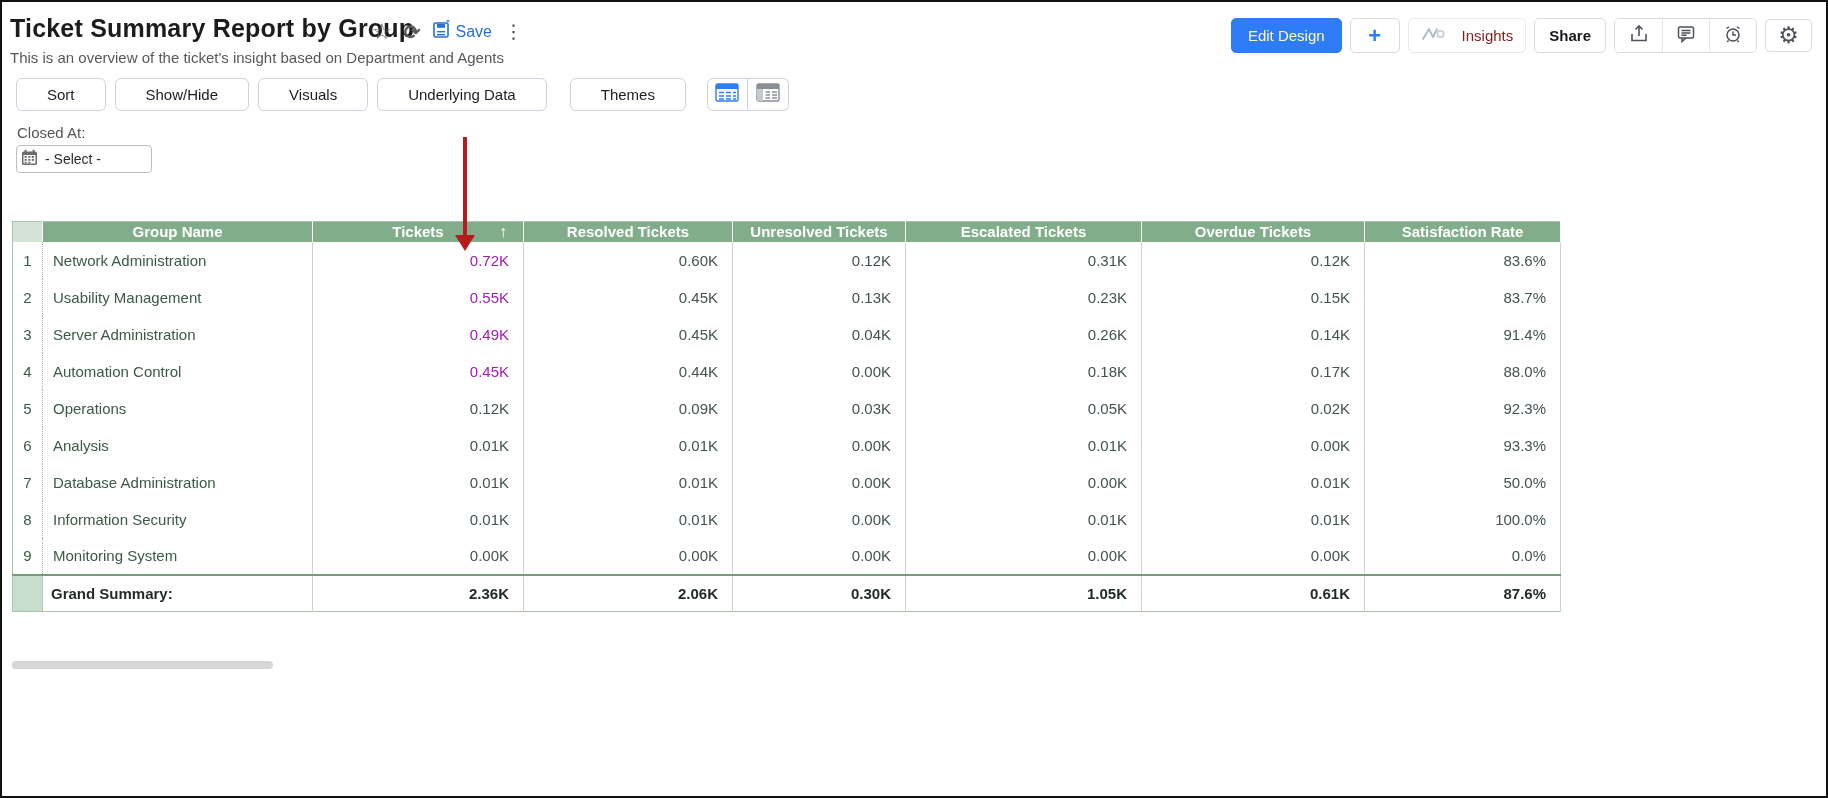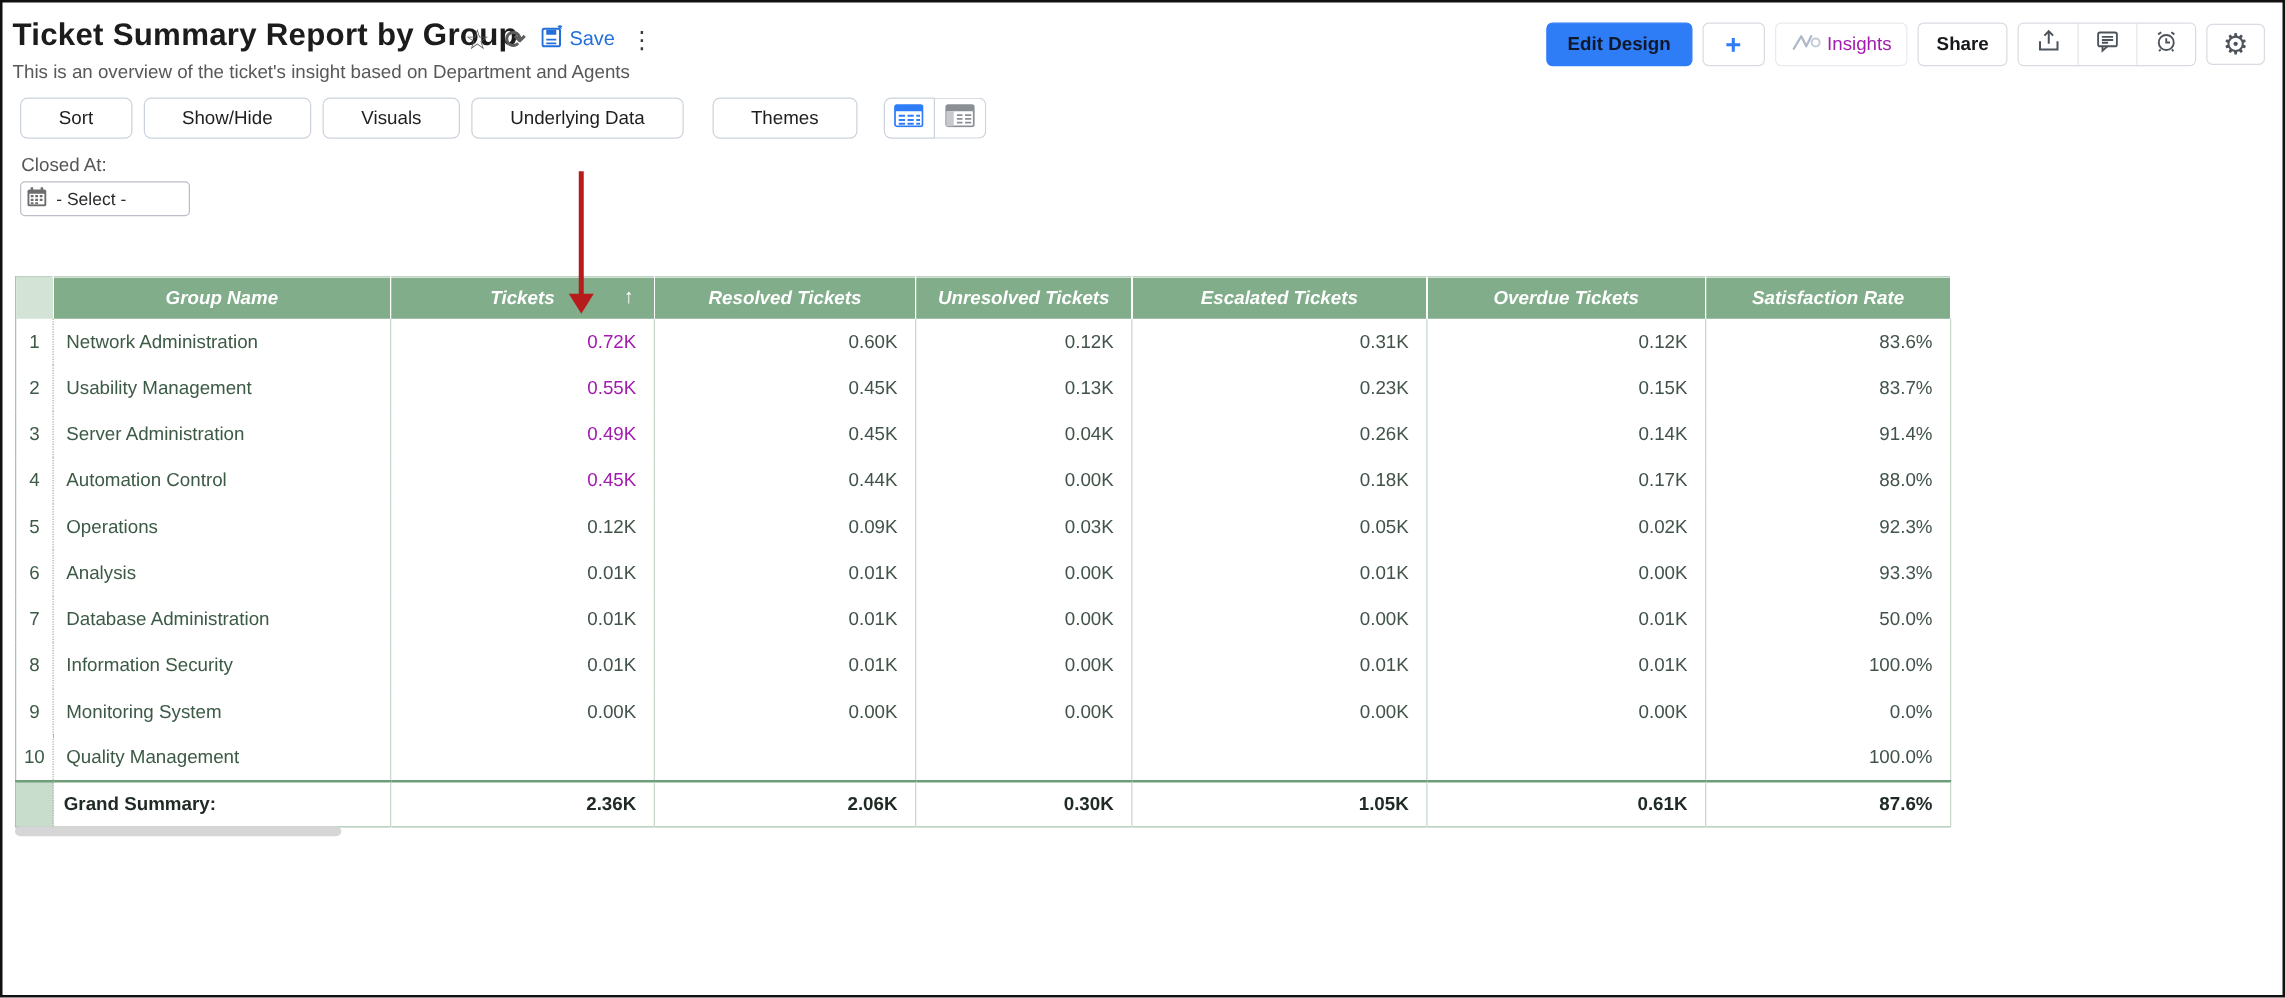--- a/index.html
+++ b/index.html
@@ -15,23 +15,23 @@
   .t-icon { font-size:22px; color:#5c5c5c; cursor:pointer; line-height:1; }
   .refresh-icon { font-size:20px; font-weight:bold; }
   .save-group { display:flex; align-items:center; gap:4px; cursor:pointer; }
   .save-label { color:#2470d8; font-size:16px; }
   .kebab-icon { font-size:19px; color:#3c3c3c; letter-spacing:0; }
   .report-subtitle { position:absolute; left:8px; top:47px; font-size:15px; color:#585858; }
 
   
   .top-actions { position:absolute; right:14px; top:16px; display:flex; align-items:center; gap:8px; height:35px; }
   .btn { height:35px; display:flex; align-items:center; justify-content:center; border:1px solid #d8dce2; border-radius:5px; background:#fff; font-size:15px; cursor:pointer; }
-  .btn-primary { background:#2e7cf6; border-color:#2e7cf6; color:#0f172a; padding:0 16px; font-weight:bold; }
+  .btn-primary { background:#2e7cf6; border-color:#2e7cf6; color:#fef9c3; padding:0 16px; font-weight:normal; }
   .btn-plus { width:50px; color:#2e7cf6; font-size:22px; font-weight:bold; }
-  .btn-insights { padding:0 12px; color:#a21caf; gap:5px; border-color:#e7eaee; }
+  .btn-insights { padding:0 12px; color:#7f1d1d; gap:17px; border-color:#e7eaee; }
   .btn-share { padding:0 14px; color:#16181b; font-weight:bold; }
   .icon-group { display:flex; height:35px; border:1px solid #d8dce2; border-radius:5px; overflow:hidden; }
   .icon-btn { width:47px; height:33px; display:flex; align-items:center; justify-content:center; background:#fff; cursor:pointer; border-left:1px solid #e3e6ea; }
   .icon-btn:first-child { border-left:none; }
   .gear-box { width:47px; }
   .gear-glyph { font-size:23px; color:#4d535b; line-height:1; }
 
   
   .toolbar { position:absolute; left:14px; top:76px; display:flex; align-items:center; gap:9px; }
   .tb-btn { height:33px; padding:0 30px; border:1px solid #ccd3dc; border-radius:6px; background:#fff; font-size:15px; color:#1e1e1e; display:flex; align-items:center; cursor:pointer; }
@@ -40,21 +40,21 @@
   .view-btn { width:41px; height:33px; border:1px solid #ccd3dc; background:#fff; display:flex; align-items:center; justify-content:center; cursor:pointer; }
   .view-btn:first-child { border-radius:6px 0 0 6px; }
   .view-btn:last-child { border-radius:0 6px 6px 0; border-left:none; }
 
   
   .filter-label { position:absolute; left:15px; top:122px; font-size:15px; color:#565656; }
   .filter-select { position:absolute; left:14px; top:143px; width:136px; height:28px; border:1px solid #b9bec6; border-radius:4px; background:#fff; display:flex; align-items:center; gap:7px; padding:0 4px; font-size:14px; color:#2c2c2c; cursor:pointer; }
 
   
   table.report { position:absolute; left:10px; top:219px; border-collapse:collapse; table-layout:fixed; width:1548px; border:1px solid #a9c4ae; }
-  table.report th { height:33px; background:#81ad8a; color:#fff; font-size:15px; font-weight:bold; border-right:1px solid rgba(255,255,255,.55); position:relative; cursor:pointer;font-style:italic; }
+  table.report th { height:20px; background:#81ad8a; color:#fff; font-size:15px; font-weight:bold; border-right:1px solid rgba(255,255,255,.55); position:relative; cursor:pointer; }
   table.report th.corner { background:#d3e3d6; border-right:1px solid rgba(255,255,255,.55); }
   table.report td { height:37px; font-size:15px; border-right:1px solid #c7d8ca; background:#fff; }
   td.rownum { background:#c9ddcc; text-align:center; color:#3c5a46; border-right:1px dotted #9cb8a1 !important; }
   td.group  { background:#d7e7da; color:#3c5a46; padding-left:10px; text-align:left; }
   td.num    { text-align:right; padding-right:14px; color:#42544a; }
   td.hl     { background:#fbe7cd; color:#a21caf; }
   tr.summary td { font-weight:bold; color:#1f2a24; border-top:2px solid #6f9e7a; background:#fff; }
   tr.summary td.rownum { background:#c9ddcc; }
   tr.summary td.group { background:#fff; padding-left:8px; }
   .sort-arrow { position:absolute; right:16px; top:50%; transform:translateY(-50%); font-size:16px; font-weight:normal; color:#fff; }
@@ -304,30 +304,20 @@
         <tr>
           <td class="rownum">9</td>
           <td class="group">Monitoring System</td>
           <td class="num">0.00K</td>
           <td class="num">0.00K</td>
           <td class="num">0.00K</td>
           <td class="num">0.00K</td>
           <td class="num">0.00K</td>
           <td class="num">0.0%</td>
         </tr>
-        <tr>
-          <td class="rownum">10</td>
-          <td class="group">Quality Management</td>
-          <td class="num"></td>
-          <td class="num"></td>
-          <td class="num"></td>
-          <td class="num"></td>
-          <td class="num"></td>
-          <td class="num">100.0%</td>
-        </tr>
         <tr class="summary">
           <td class="rownum"></td>
           <td class="group">Grand Summary:</td>
           <td class="num">2.36K</td>
           <td class="num">2.06K</td>
           <td class="num">0.30K</td>
           <td class="num">1.05K</td>
           <td class="num">0.61K</td>
           <td class="num">87.6%</td>
         </tr>

